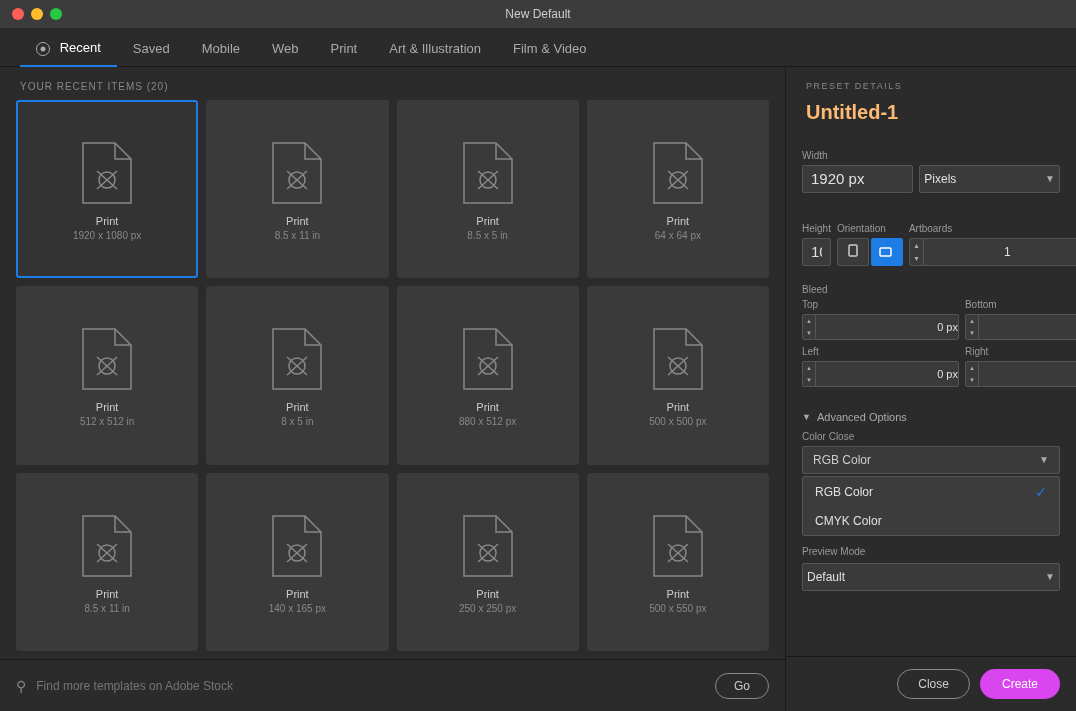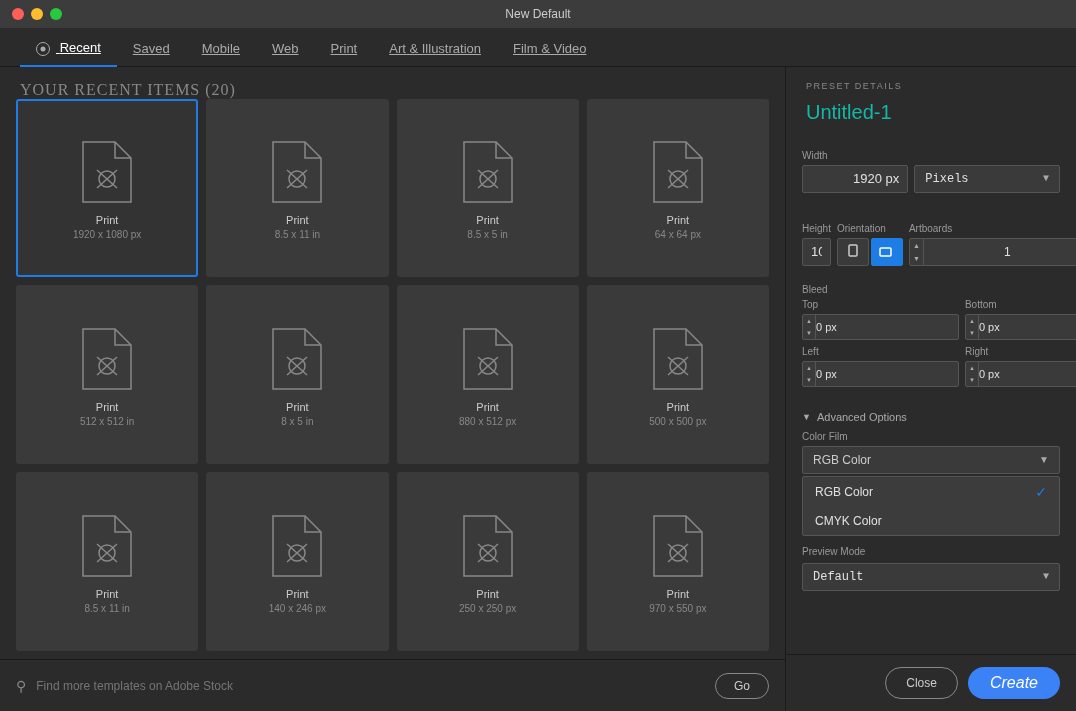--- a/index.html
+++ b/index.html
@@ -55,21 +55,20 @@
       background: #2b2b2b;
       padding: 0 20px;
       border-bottom: 1px solid #1a1a1a;
     }
     .tab {
       padding: 12px 16px 10px;
       font-size: 13px;
       color: #aaa;
       cursor: pointer;
       position: relative;
-      text-decoration: underline;
     }
     .tab.active {
       color: #fff;
     }
     .tab.active::after {
       content: '';
       position: absolute;
       bottom: -1px;
       left: 0; right: 0;
       height: 2px;
@@ -104,26 +103,25 @@
     
     .left-panel {
       flex: 1;
       display: flex;
       flex-direction: column;
       overflow: hidden;
       border-right: 1px solid #1a1a1a;
     }
 
     .recent-header {
-      padding: 14px 20px 0;
-      font-size: 16px;
+      padding: 14px 20px 8px;
+      font-size: 10px;
       letter-spacing: 1px;
       color: #888;
       text-transform: uppercase;
-      font-family: Liberation Serif, serif;
     }
 
     .items-grid {
       flex: 1;
       overflow-y: auto;
       padding: 0 16px 8px;
       display: grid;
       grid-template-columns: repeat(4, 1fr);
       gap: 8px;
     }
@@ -211,23 +209,23 @@
     .preset-header {
       font-size: 9px;
       letter-spacing: 1.5px;
       color: #888;
       text-transform: uppercase;
       padding: 14px 20px 10px;
     }
 
     .preset-name {
       font-size: 20px;
-      color: #14b8a6;
+      color: #fdba74;
       padding: 0 20px 14px;
-      font-weight: 400;
+      font-weight: 700;
     }
 
     .field-section {
       padding: 0 16px 10px;
       margin-top: 12px;
     }
 
     .field-label {
       font-size: 10px;
       color: #999;
@@ -249,38 +247,36 @@
       align-items: center;
       height: 28px;
       padding: 0 8px;
       flex: 1;
     }
     .input-wrap input {
       background: transparent;
       border: none;
       outline: none;
       color: #e0e0e0;
-      font-size: 13px;
+      font-size: 15px;
       width: 100%;
-      text-align: right;
     }
 
     .select-wrap {
       background: #3a3a3a;
       border: 1px solid #555;
       border-radius: 2px;
       display: flex;
       align-items: center;
       justify-content: space-between;
       height: 28px;
-      padding: 0 10px;
+      padding: 0 4px;
       flex: 1.4;
       cursor: pointer;
       position: relative;
-      font-family: Liberation Mono, monospace;
     }
     .select-text {
       font-size: 12px;
       color: #e0e0e0;
     }
     .chevron-down {
       font-size: 10px;
       color: #aaa;
     }
 
@@ -389,21 +385,21 @@
       padding: 0 3px;
       cursor: pointer;
     }
     .bleed-val {
       flex: 1;
       background: transparent;
       border: none;
       outline: none;
       color: #e0e0e0;
       font-size: 11px;
-      text-align: left;
+      text-align: right;
     }
 
     
     .advanced-toggle {
       display: flex;
       align-items: center;
       gap: 6px;
       padding: 8px 16px;
       cursor: pointer;
       color: #aaa;
@@ -465,29 +461,28 @@
     .btn-close {
       background: transparent;
       border: 1px solid #888;
       color: #ccc;
       border-radius: 20px;
       padding: 7px 20px;
       font-size: 12px;
       cursor: pointer;
     }
     .btn-create {
-      background: #3b82f6;
+      background: #d946ef;
       border: none;
       color: #fff;
       border-radius: 20px;
       padding: 7px 22px;
-      font-size: 16px;
+      font-size: 12px;
       cursor: pointer;
       font-weight: 500;
-      font-style: italic;
     }
   </style>
 </head>
 <body>
 
 <div class="titlebar">
   <div class="titlebar-buttons">
     <div class="tb-btn tb-close"></div>
     <div class="tb-btn tb-min"></div>
     <div class="tb-btn tb-max"></div>
@@ -650,21 +645,21 @@
       <div class="file-icon">
         <svg viewBox="0 0 56 64" fill="none" xmlns="http://www.w3.org/2000/svg">
           <path d="M4 2 H36 L52 18 V62 Q52 62 52 62 H4 Q4 62 4 62 Z" stroke="#888" stroke-width="1.5" fill="none"></path>
           <path d="M36 2 V18 H52" stroke="#888" stroke-width="1.5" fill="none"></path>
           <line x1="18" y1="30" x2="38" y2="48" stroke="#888" stroke-width="1.5"></line>
           <line x1="38" y1="30" x2="18" y2="48" stroke="#888" stroke-width="1.5"></line>
           <circle cx="28" cy="39" r="8" stroke="#888" stroke-width="1.5" fill="none"></circle>
         </svg>
       </div>
       <div class="item-label">Print</div>
-      <div class="item-sub">140 x 246 px</div>
+      <div class="item-sub">140 x 165 px</div>
     </div>
           <div class="grid-item">
       <div class="file-icon">
         <svg viewBox="0 0 56 64" fill="none" xmlns="http://www.w3.org/2000/svg">
           <path d="M4 2 H36 L52 18 V62 Q52 62 52 62 H4 Q4 62 4 62 Z" stroke="#888" stroke-width="1.5" fill="none"></path>
           <path d="M36 2 V18 H52" stroke="#888" stroke-width="1.5" fill="none"></path>
           <line x1="18" y1="30" x2="38" y2="48" stroke="#888" stroke-width="1.5"></line>
           <line x1="38" y1="30" x2="18" y2="48" stroke="#888" stroke-width="1.5"></line>
           <circle cx="28" cy="39" r="8" stroke="#888" stroke-width="1.5" fill="none"></circle>
         </svg>
@@ -676,21 +671,21 @@
       <div class="file-icon">
         <svg viewBox="0 0 56 64" fill="none" xmlns="http://www.w3.org/2000/svg">
           <path d="M4 2 H36 L52 18 V62 Q52 62 52 62 H4 Q4 62 4 62 Z" stroke="#888" stroke-width="1.5" fill="none"></path>
           <path d="M36 2 V18 H52" stroke="#888" stroke-width="1.5" fill="none"></path>
           <line x1="18" y1="30" x2="38" y2="48" stroke="#888" stroke-width="1.5"></line>
           <line x1="38" y1="30" x2="18" y2="48" stroke="#888" stroke-width="1.5"></line>
           <circle cx="28" cy="39" r="8" stroke="#888" stroke-width="1.5" fill="none"></circle>
         </svg>
       </div>
       <div class="item-label">Print</div>
-      <div class="item-sub">970 x 550 px</div>
+      <div class="item-sub">500 x 550 px</div>
     </div>
         </div>
 
       <div class="search-bar">
         <span class="search-icon-wrap">⚲</span>
         <input class="search-input" placeholder="Find more templates on Adobe Stock" style="">
         <button class="go-btn">Go</button>
       </div>
     </div>
 
@@ -795,21 +790,21 @@
 
         </div>
       </div>
 
       <div class="advanced-toggle">
         <span class="chevron">▼</span>
         <span>Advanced Options</span>
       </div>
 
       <div class="adv-section">
-        <div class="field-label">Color Film</div>
+        <div class="field-label">Color Close</div>
         <div class="dropdown-open">
           <div class="dropdown-trigger">
             <span>RGB Color</span>
             <span class="chevron-down">▼</span>
           </div>
           <div class="dropdown-list">
             <div class="dropdown-item">
               <span>RGB Color</span>
               <span class="check">✓</span>
             </div>

